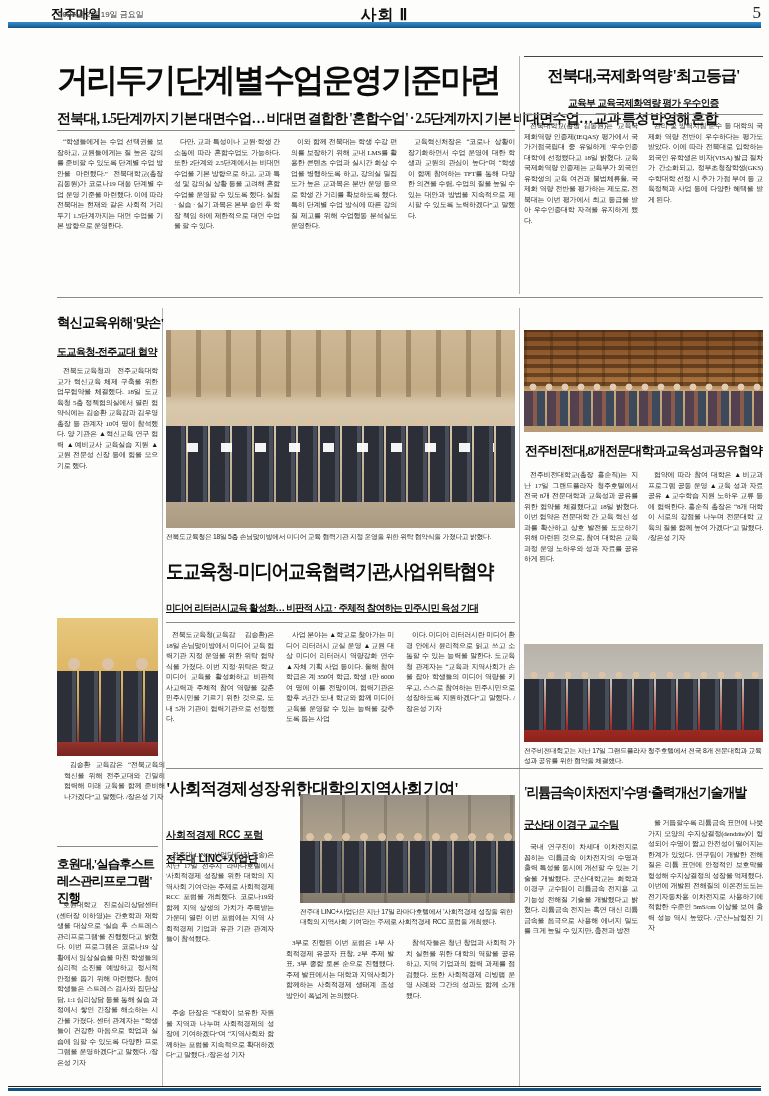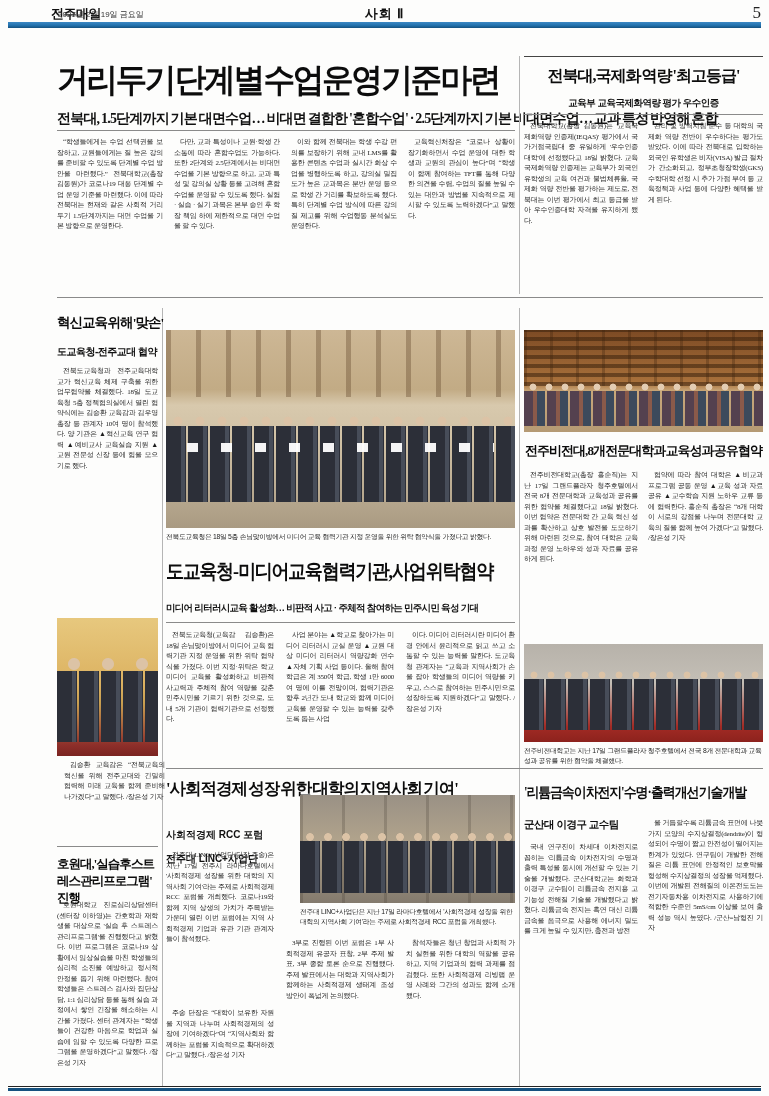--- a/index.html
+++ b/index.html
@@ -5,35 +5,35 @@
   * { margin:0; padding:0; box-sizing:border-box; }
   html,body { background:#ffffff; }
   .page {
     position:relative; width:769px; height:1096px; background:#fdfdfc;
     font-family:"Liberation Serif", serif; color:#111; overflow:hidden;
   }
   .abs { position:absolute; }
   
   .mast-name { font-family:"Liberation Sans", sans-serif; font-weight:bold; font-size:13px; letter-spacing:-0.5px; }
   .mast-date { font-family:"Liberation Sans", sans-serif; font-size:8px; color:#333; }
-  .mast-section { font-size:13px; font-weight:bold; letter-spacing:1px; }
+  .mast-section { font-size:16px; font-weight:bold; letter-spacing:1px; }
   .mast-page { font-size:17px; color:#222; }
   .mast-bar { background:linear-gradient(180deg,#3c88c4 0%, #2272ae 55%, #15517f 100%); }
   
   .rule-h { background:#8a8a8a; height:1px; }
   .rule-h.dark { background:#444; }
   .rule-v { background:#b5b5b5; width:1px; }
   .bottom-line { border-top:1px solid #222; border-bottom:3px solid #15517f; height:5px; }
   
   .hl { font-weight:900; color:#0c0c0c; white-space:nowrap; }
   .hl-main { font-size:33px; letter-spacing:-2.5px; word-spacing:-5px; transform:scaleX(.96); transform-origin:left; }
   .hl-md { font-size:20px; letter-spacing:-1.5px; word-spacing:-3px; transform:scaleX(.9); transform-origin:left; }
   .hl-sm { font-size:13.5px; letter-spacing:-1px; word-spacing:-2px; }
   .hl-wrap { white-space:normal; line-height:1.35; }
-  .kicker { font-family:"Liberation Sans", sans-serif; font-weight:bold; color:#111; }
+  .kicker { font-family:"Liberation Sans", sans-serif; font-weight:bold; color:#111;text-decoration:underline; }
   .deck { font-weight:bold; font-size:14px; letter-spacing:-0.8px; word-spacing:-1px; white-space:nowrap; }
   .body { font-size:7px; line-height:1.5; text-align:justify; letter-spacing:-0.2px; color:#1c1c1c; overflow:hidden; text-indent:6px; }
   .caption { font-family:"Liberation Sans", sans-serif; font-size:6.8px; line-height:1.4; color:#222; letter-spacing:-0.3px; }
   .center { text-align:center; }
   
   .photo { position:absolute; overflow:hidden; background:#cbb9a0; }
   .people { position:absolute; left:0; right:0; }
   .people .heads {
     position:absolute; left:2px; right:0; top:0; height:14px;
     background-image:radial-gradient(circle 4.5px at 10px 7px, #dcc3a6 0 4px, rgba(0,0,0,0) 4.8px);

